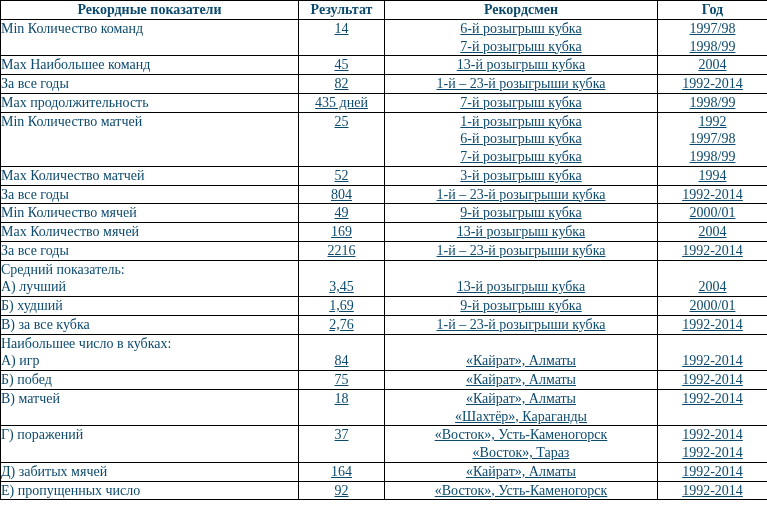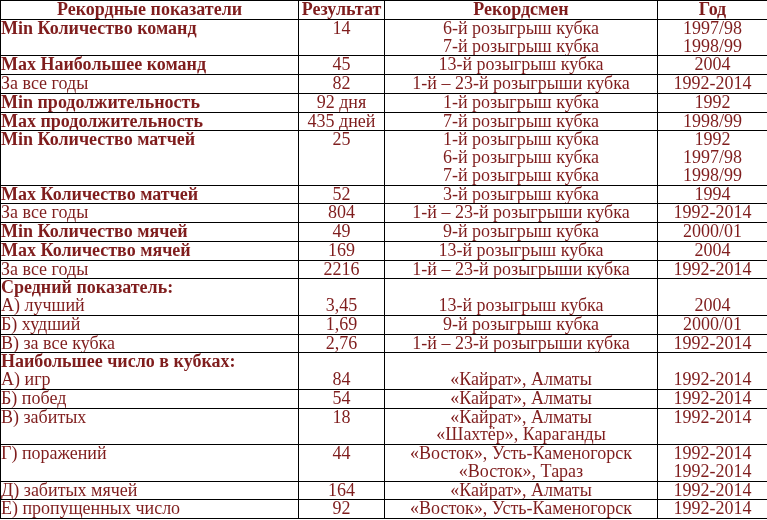--- a/index.html
+++ b/index.html
@@ -10,22 +10,22 @@
   body {
     width: 767px;
     height: 520px;
     overflow: hidden;
   }
   table.records {
     border-collapse: collapse;
     table-layout: fixed;
     width: 767px;
     font-family: "Liberation Serif", "DejaVu Serif", serif;
-    font-size: 18px;
-    color: #7f1d1d;
+    font-size: 14px;
+    color: #0c4a6e;
   }
   table.records col.c0 { width: 298px; }
   table.records col.c1 { width: 86px; }
   table.records col.c2 { width: 273px; }
   table.records col.c3 { width: 110px; }
   table.records th,
   table.records td {
     border: 1px solid #000000;
     vertical-align: top;
     padding: 0;
@@ -35,27 +35,28 @@
   table.records th {
     font-weight: bold;
     text-align: center;
   }
   td.c0 {
     text-align: left;
     padding-left: 5px;
   }
   td.c1, td.c2, td.c3 {
     text-align: center;
+    text-decoration: underline;
   }
   .cell-line {
     min-height: 17.75px;
     white-space: nowrap;
   }
   .cell-line.bold {
-    font-weight: bold;
+    font-weight: normal;
   }
 </style>
 </head>
 <body>
 
 <table class="records">
   <colgroup>
     <col class="c0">
       <col class="c1">
       <col class="c2">
@@ -109,34 +110,20 @@
         </td>
         <td class="c2">
           <div class="cell-line">1-й – 23-й розыгрыши кубка</div>
         </td>
         <td class="c3">
           <div class="cell-line">1992-2014</div>
         </td>
       </tr>
       <tr>
         <td class="c0">
-          <div class="cell-line bold">Min продолжительность</div>
-        </td>
-        <td class="c1">
-          <div class="cell-line">92 дня</div>
-        </td>
-        <td class="c2">
-          <div class="cell-line">1-й розыгрыш кубка</div>
-        </td>
-        <td class="c3">
-          <div class="cell-line">1992</div>
-        </td>
-      </tr>
-      <tr>
-        <td class="c0">
           <div class="cell-line bold">Max продолжительность</div>
         </td>
         <td class="c1">
           <div class="cell-line">435 дней</div>
         </td>
         <td class="c2">
           <div class="cell-line">7-й розыгрыш кубка</div>
         </td>
         <td class="c3">
           <div class="cell-line">1998/99</div>
@@ -292,51 +279,51 @@
         <td class="c3">
           <div class="cell-line"></div>
           <div class="cell-line">1992-2014</div>
         </td>
       </tr>
       <tr>
         <td class="c0">
           <div class="cell-line">Б) побед</div>
         </td>
         <td class="c1">
-          <div class="cell-line">54</div>
+          <div class="cell-line">75</div>
         </td>
         <td class="c2">
           <div class="cell-line">«Кайрат», Алматы</div>
         </td>
         <td class="c3">
           <div class="cell-line">1992-2014</div>
         </td>
       </tr>
       <tr>
         <td class="c0">
-          <div class="cell-line">В) забитых</div>
+          <div class="cell-line">В) матчей</div>
         </td>
         <td class="c1">
           <div class="cell-line">18</div>
         </td>
         <td class="c2">
           <div class="cell-line">«Кайрат», Алматы</div>
           <div class="cell-line">«Шахтёр», Караганды</div>
         </td>
         <td class="c3">
           <div class="cell-line">1992-2014</div>
           <div class="cell-line"></div>
         </td>
       </tr>
       <tr>
         <td class="c0">
           <div class="cell-line">Г) поражений</div>
         </td>
         <td class="c1">
-          <div class="cell-line">44</div>
+          <div class="cell-line">37</div>
         </td>
         <td class="c2">
           <div class="cell-line">«Восток», Усть-Каменогорск</div>
           <div class="cell-line">«Восток», Тараз</div>
         </td>
         <td class="c3">
           <div class="cell-line">1992-2014</div>
           <div class="cell-line">1992-2014</div>
         </td>
       </tr>

